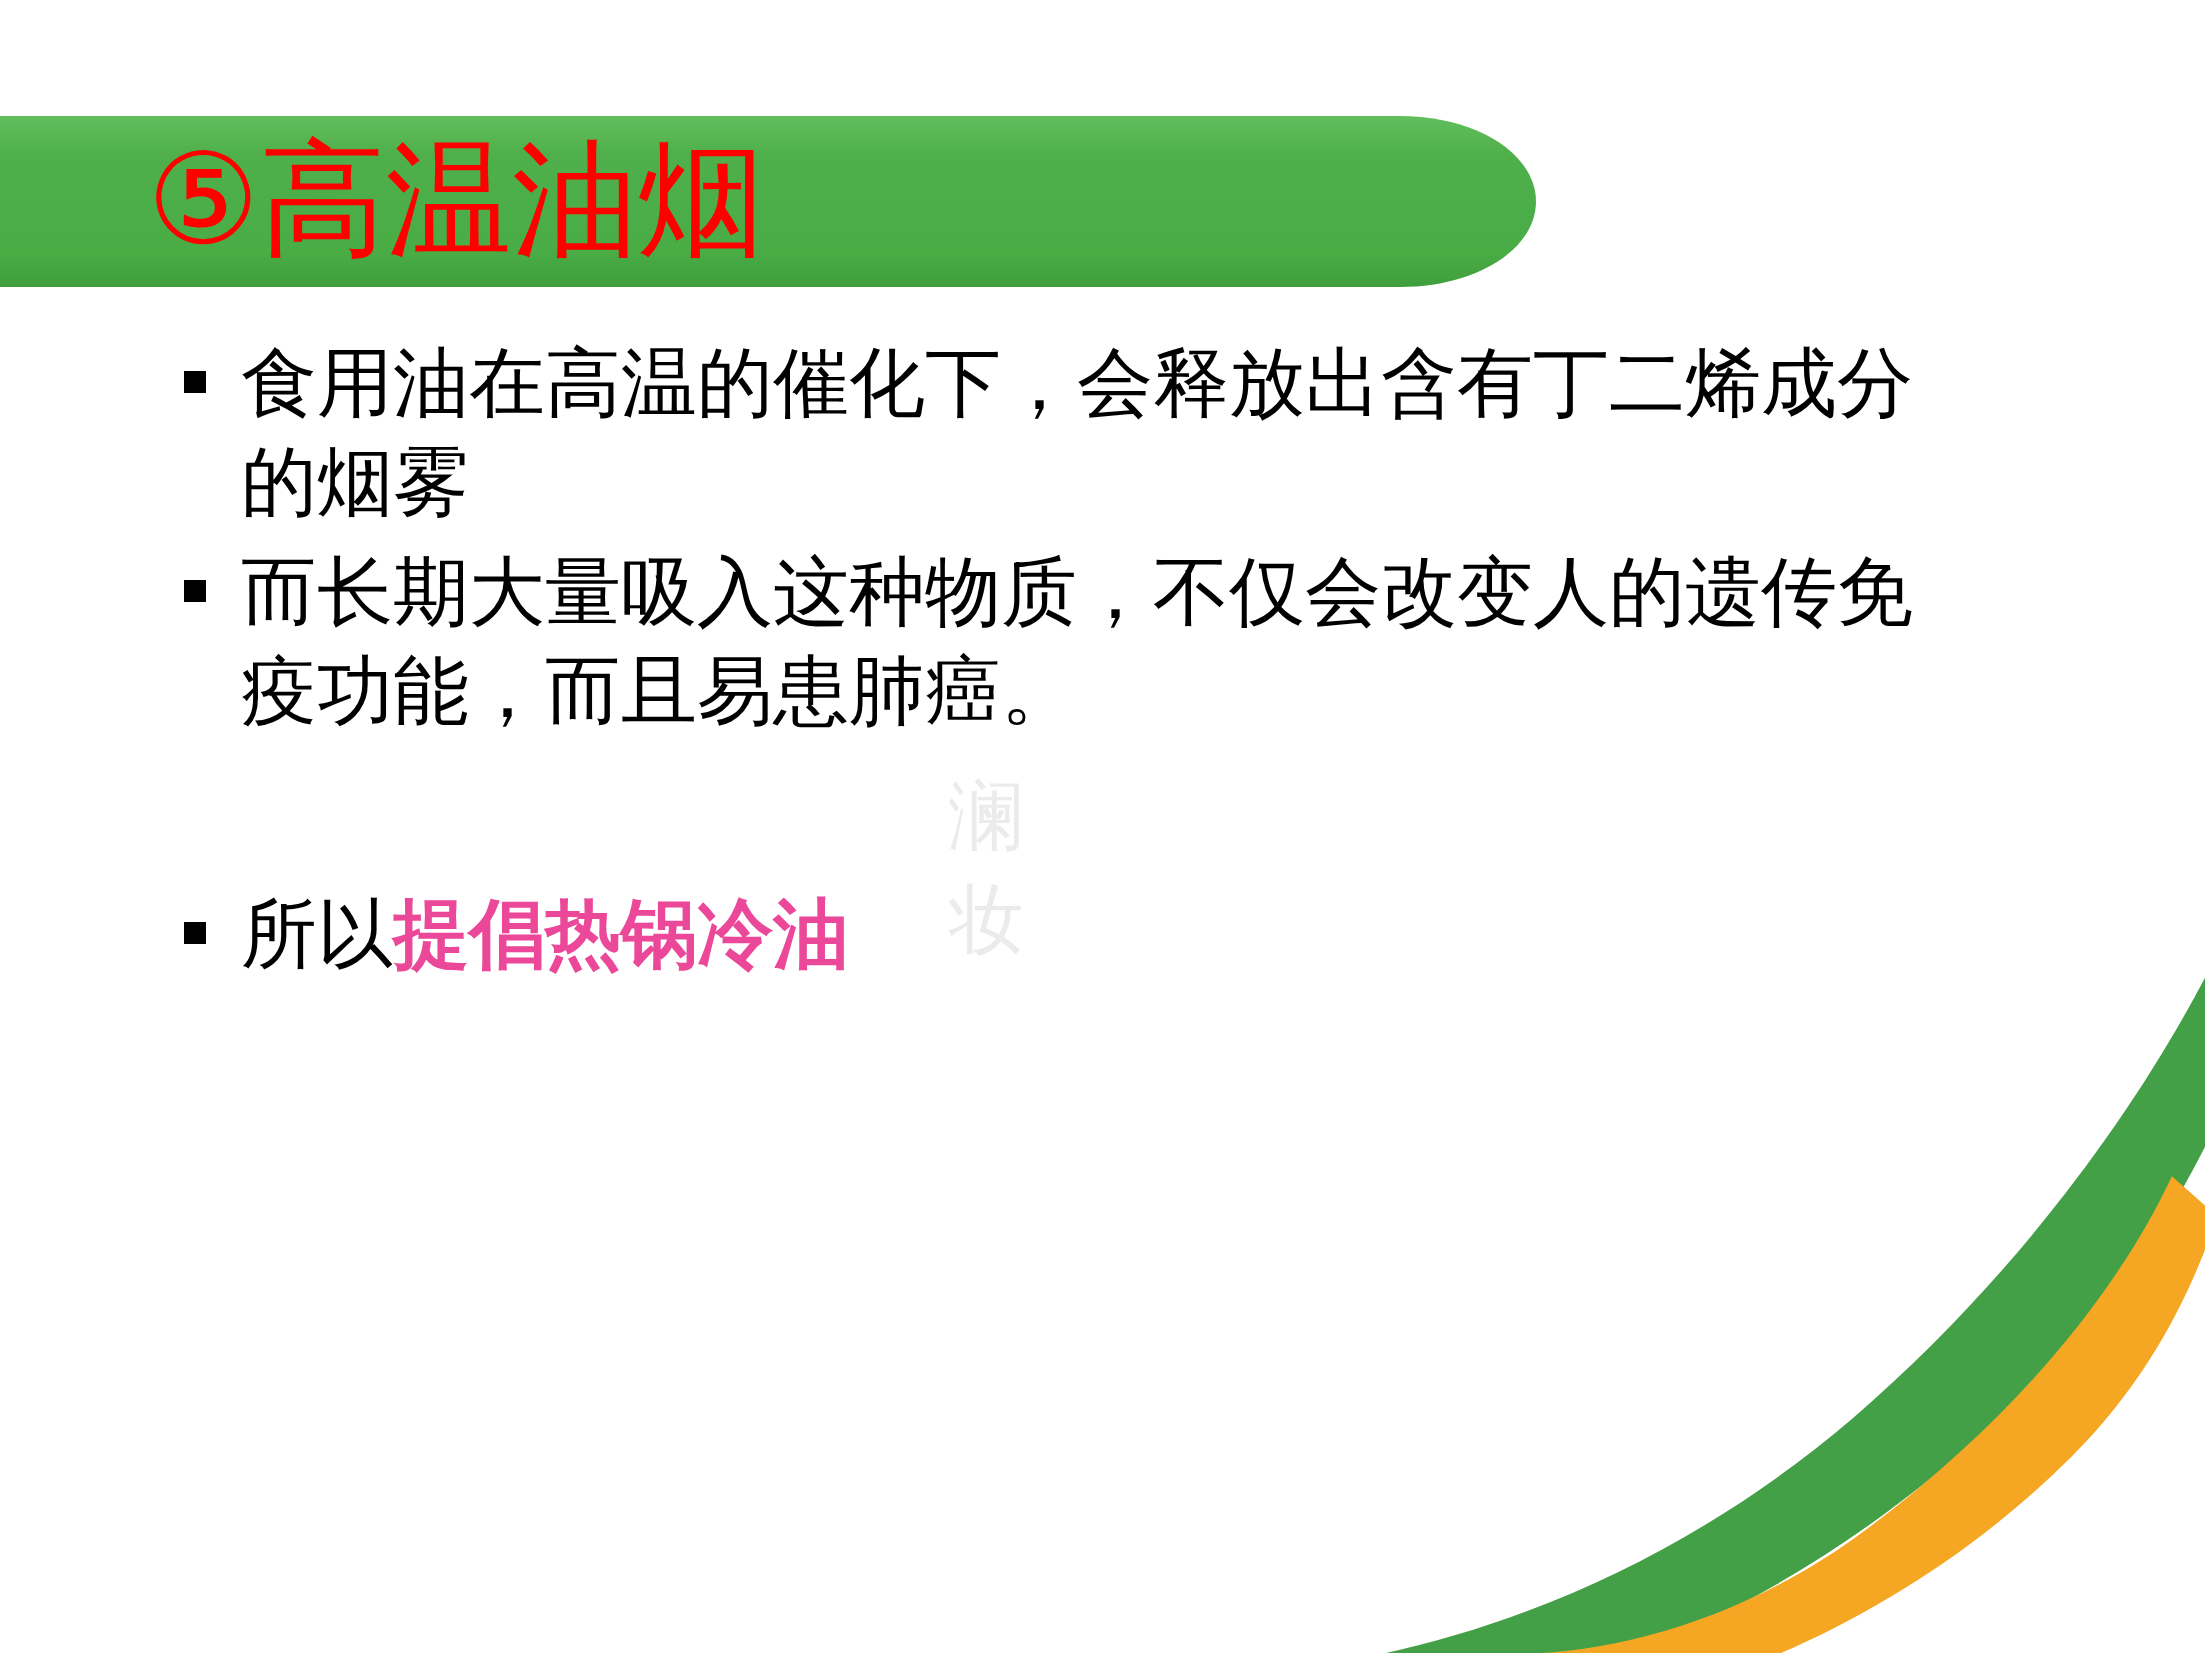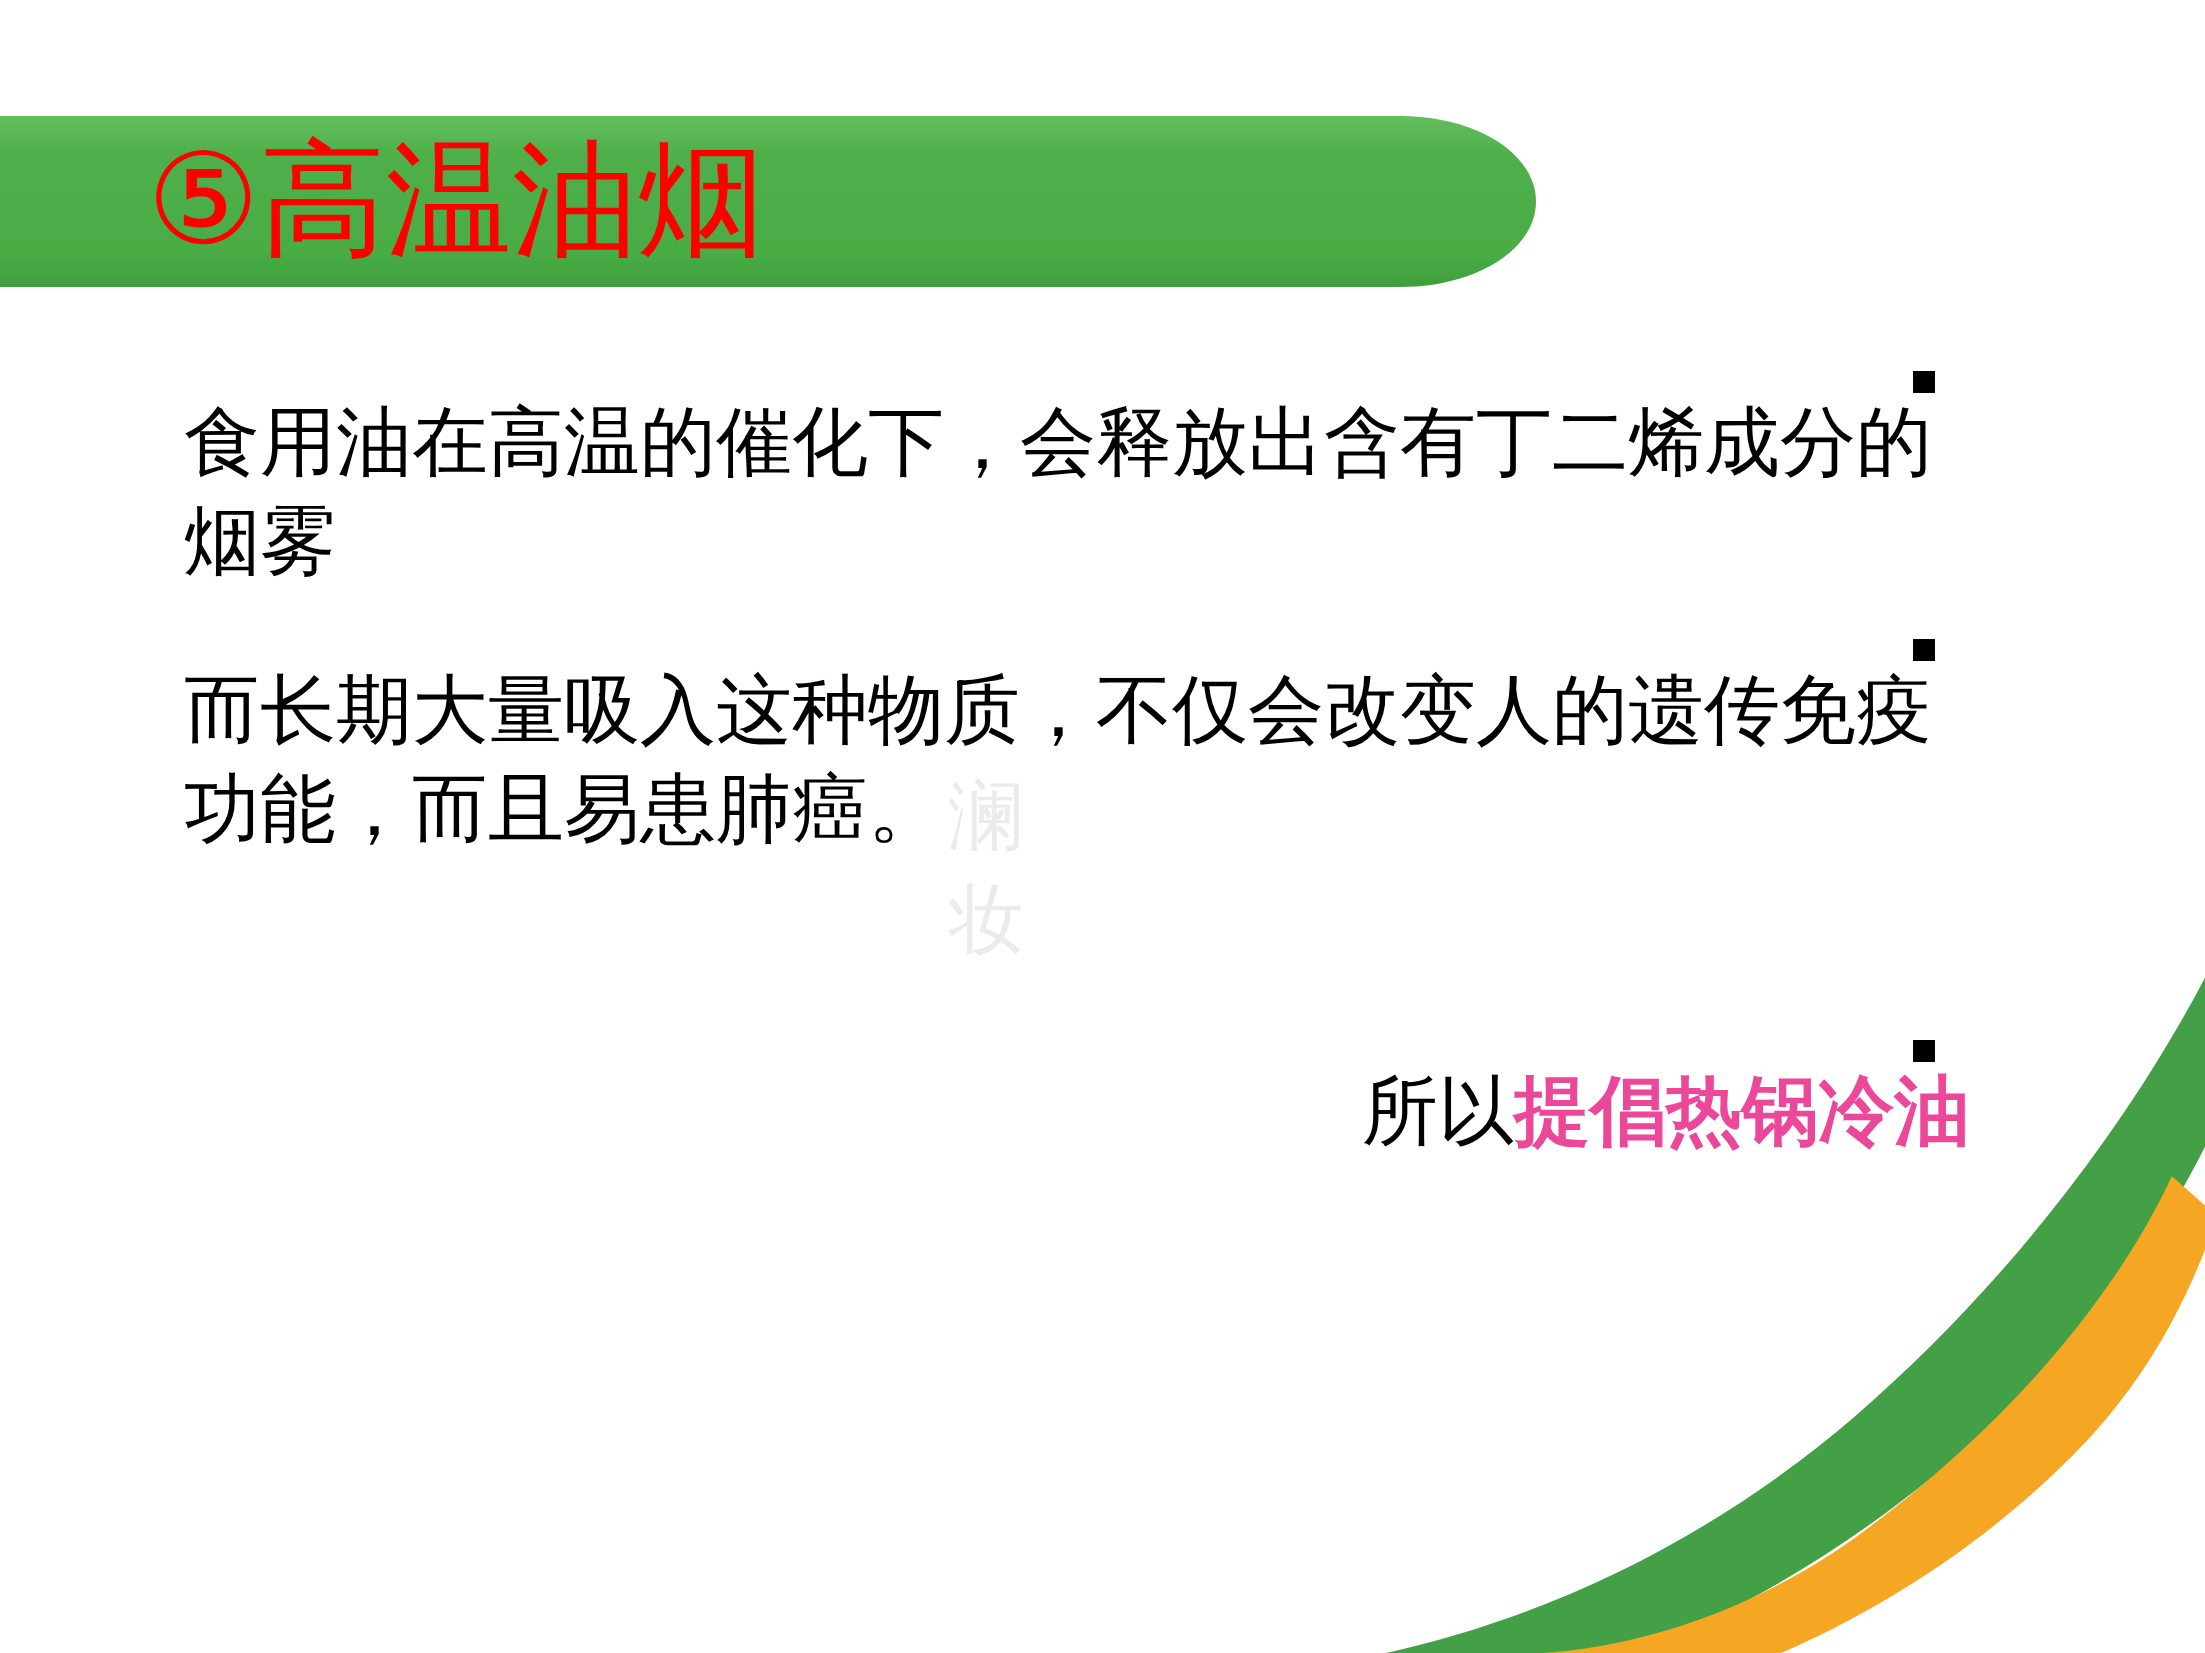--- a/index.html
+++ b/index.html
@@ -74,23 +74,22 @@
 
   
   #body {
     position: absolute;
     left: 184px;
     top: 334px;
     width: 1786px;
   }
   .bullet-row {
     display: flex;
-    align-items: flex-end;
+    align-items: flex-start;
     margin-bottom: 11.8px;
-    flex-direction: column;
   }
   .bullet-marker {
     flex: 0 0 auto;
     width: 22px;
     height: 22px;
     background: #000000;
     margin-top: 37px;
     margin-right: 35px;
   }
   .bullet-text {

